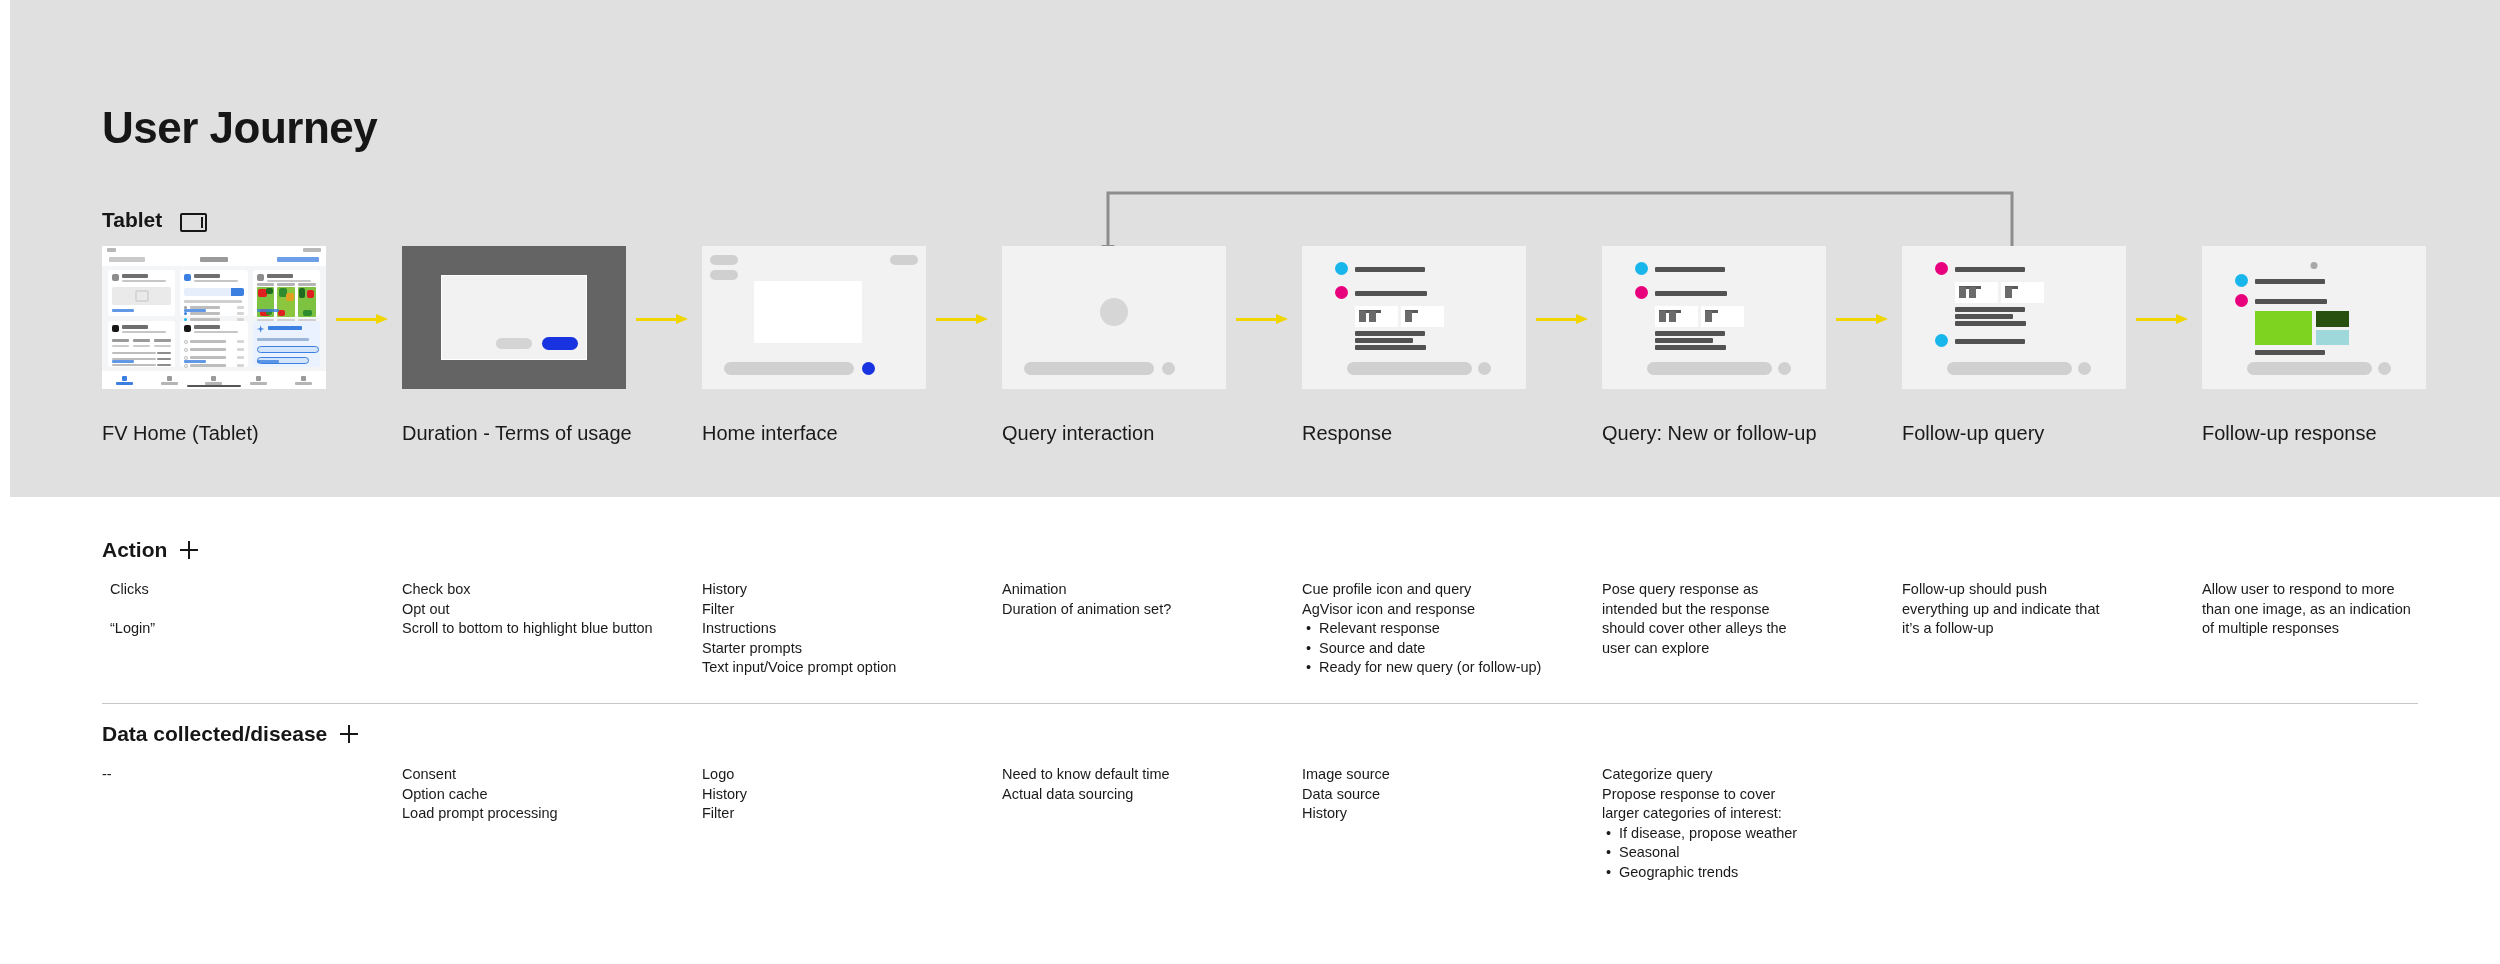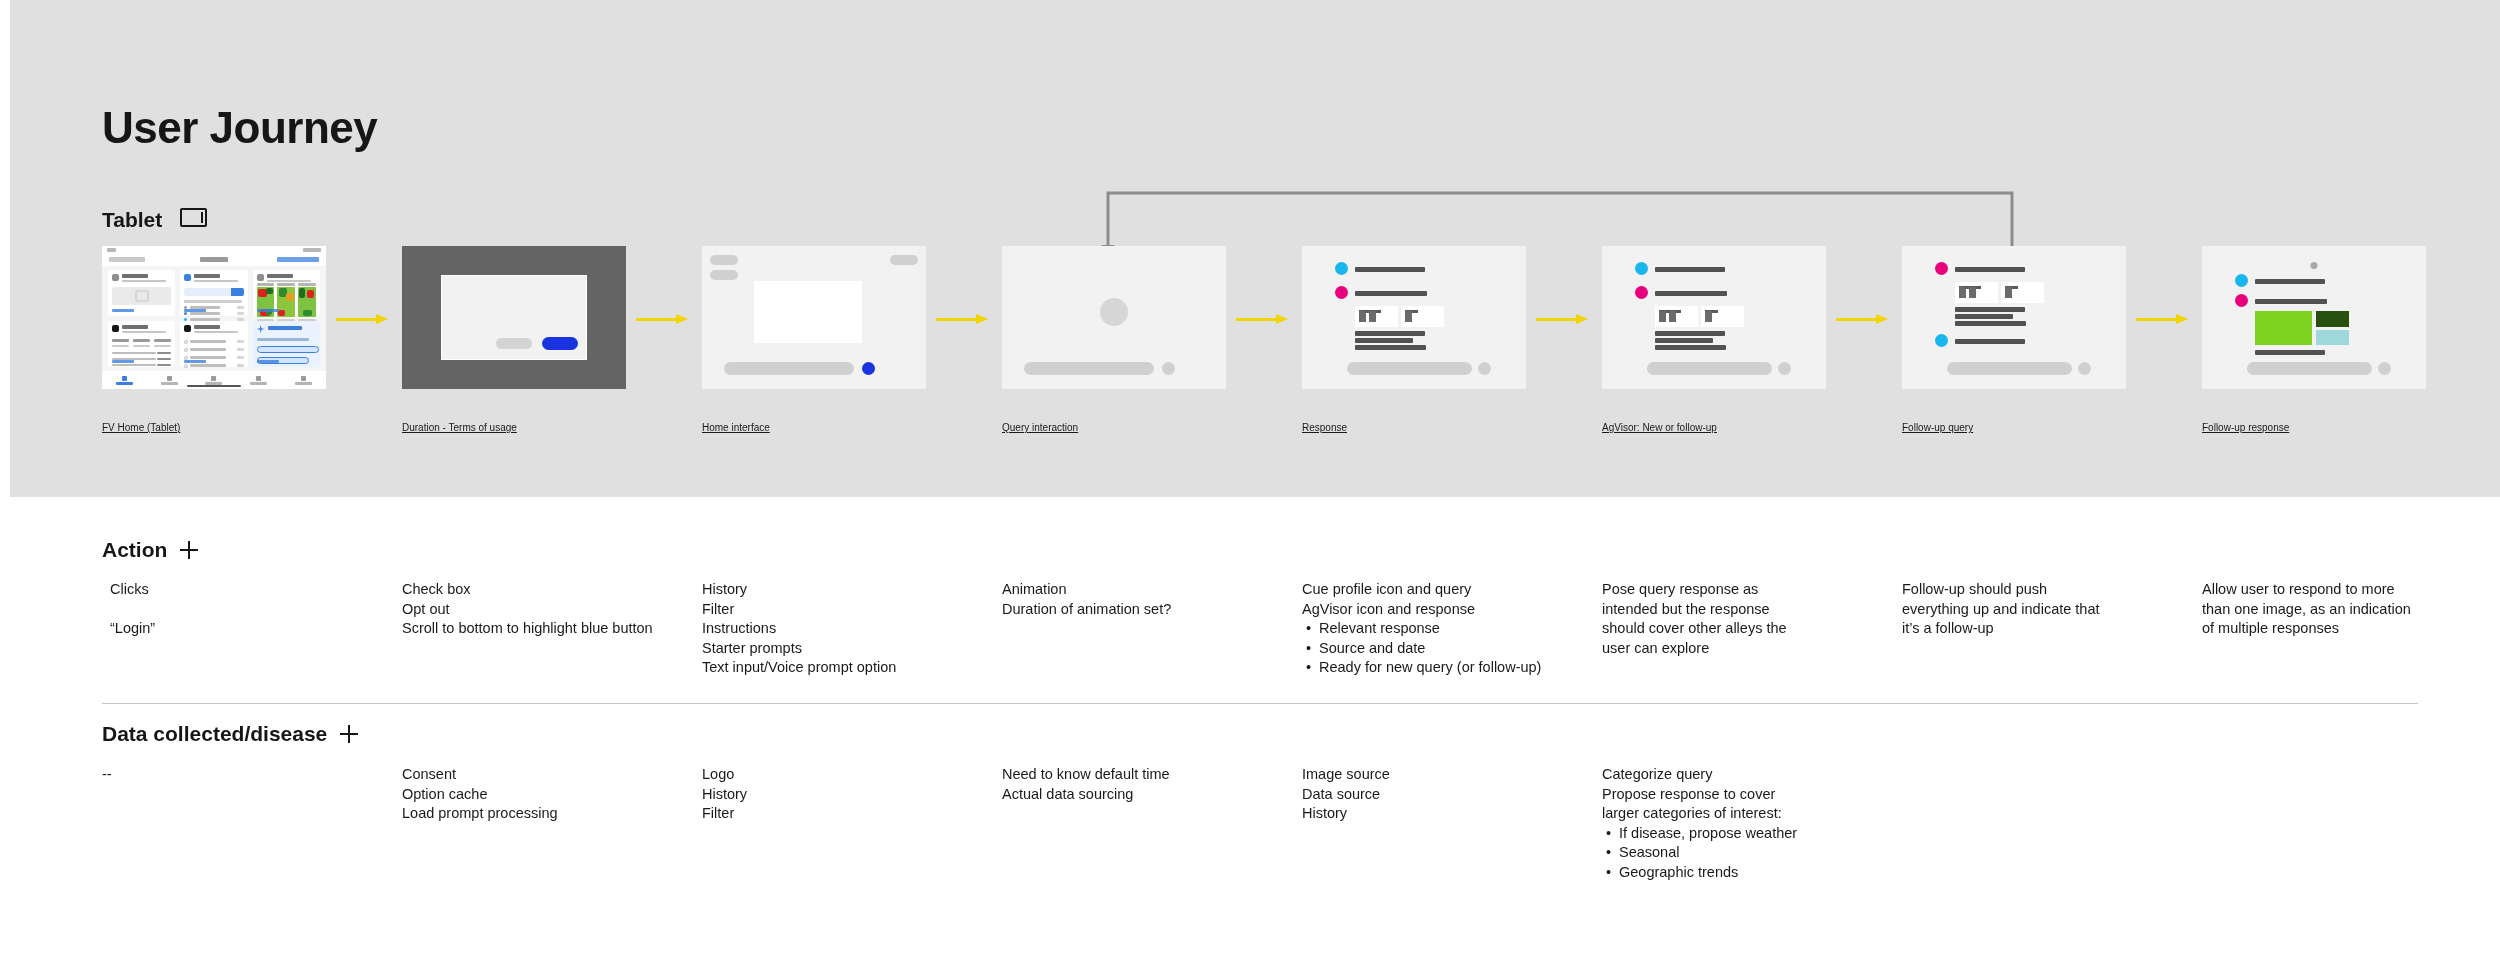--- a/index.html
+++ b/index.html
@@ -19,21 +19,21 @@
     background: #e0e0e0;
   }
 
   .title {
     position: absolute; left: 92px; top: 103px;
     font-size: 44px; font-weight: 700; letter-spacing: -0.5px;
     color: #161616;
   }
   .device-row {
     position: absolute; left: 92px; top: 208px;
-    display: flex; align-items: flex-start; gap: 18px;
+    display: flex; align-items: flex-end; gap: 18px;
   }
   .device-label { font-size: 21px; font-weight: 700; color: #161616; }
   .tablet-glyph {
     width: 27px; height: 19px;
     border: 2px solid #161616; border-radius: 2px;
     position: relative;
   }
   .tablet-glyph::after {
     content: ""; position: absolute; right: 2px; top: 2px;
     width: 2px; height: 11px; background: #161616;
@@ -41,21 +41,21 @@
 
   
   .flow { position: absolute; left: 0; top: 246px; width: 2500px; height: 180px; }
   .frame {
     position: absolute; top: 0;
     width: 224px; height: 143px;
     background: #f2f2f2;
   }
   .caption {
     position: absolute; top: 176px;
-    font-size: 10px; color: #1a1a1a; white-space: nowrap; text-decoration: underline;
+    font-size: 20px; color: #1a1a1a; white-space: nowrap;
   }
 
   .arrow {
     position: absolute; top: 68px;
     width: 52px; height: 10px;
   }
   .arrow .shaft {
     position: absolute; left: 0; top: 4px;
     width: 42px; height: 3px; background: #f0d500;
   }
@@ -459,21 +459,21 @@
           <span class="tl" style="width:13px;"></span>
             <span class="bl" style="left:4px;"></span>
         </div>
         <span class="txtline" style="left:53px;top:85px;width:70px;"></span>
         <span class="txtline" style="left:53px;top:92px;width:58px;"></span>
         <span class="txtline" style="left:53px;top:99px;width:71px;"></span>
         <span class="wf-inputbar" style="left:45px;width:125px;"></span>
         <span class="wf-send" style="left:176px;background:#d0d0d0;"></span>
       </div>
     </div>
-    <div class="caption" style="left:1592px;">AgVisor: New or follow-up</div>
+    <div class="caption" style="left:1592px;">Query: New or follow-up</div>
     <div class="arrow" style="left:1826px;">
         <span class="shaft"></span>
         <span class="head"></span>
       </div>
 
     <div class="frame" style="left:1892px;">
       <div class="mk">
         <span class="avatar av-mag" style="left:33px;top:16px;"></span>
         <span class="txtline" style="left:53px;top:21px;width:70px;"></span>
         <div class="thumbcard" style="left:53px;top:36px;width:43px;height:21px;">

